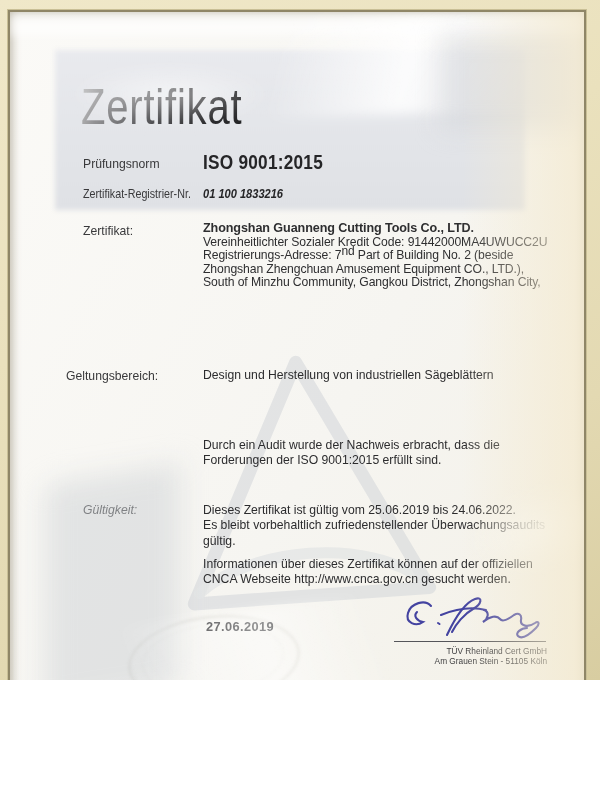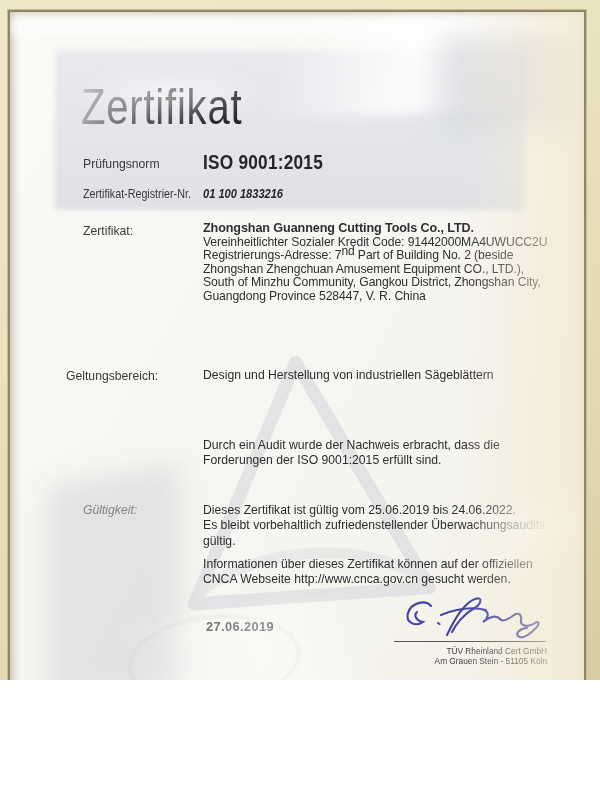--- a/index.html
+++ b/index.html
@@ -83,21 +83,20 @@
       <span class="cond">01 100 1833216</span>
     </div>
 
     <div class="t lbl" style="left:73px;top:212px;">Zertifikat:</div>
     <div class="t" style="left:193px;top:210px;">
       <div class="coline b" style="font-size:12.6px;">Zhongshan Guanneng Cutting Tools Co., LTD.</div>
       <div class="coline">Vereinheitlichter Sozialer Kredit Code: 91442000MA4UWUCC2U</div>
       <div class="coline"><span>Registrierungs-Adresse: 7</span><span class="sup">nd</span><span> Part of Building No. 2 (beside</span></div>
       <div class="coline">Zhongshan Zhengchuan Amusement Equipment CO., LTD.),</div>
       <div class="coline">South of Minzhu Community, Gangkou District, Zhongshan City,</div>
-      <div class="coline">Guangdong Province 528447, V. R. China</div>
     </div>
 
     <div class="t lbl" style="left:56px;top:357px;">Geltungsbereich:</div>
     <div class="t val" style="left:193px;top:357px;">Design und Herstellung von industriellen Sägeblättern</div>
 
     <div class="t val preline" style="left:193px;top:426px;line-height:15.4px;white-space:pre-line;">Durch ein Audit wurde der Nachweis erbracht, dass die
 Forderungen der ISO 9001:2015 erfüllt sind.</div>
 
     <div class="t lbl" style="left:73px;top:491px;font-style:italic;">Gültigkeit:</div>
     <div class="t val preline" style="left:193px;top:491px;line-height:15.4px;white-space:pre-line;">Dieses Zertifikat ist gültig vom 25.06.2019 bis 24.06.2022.

